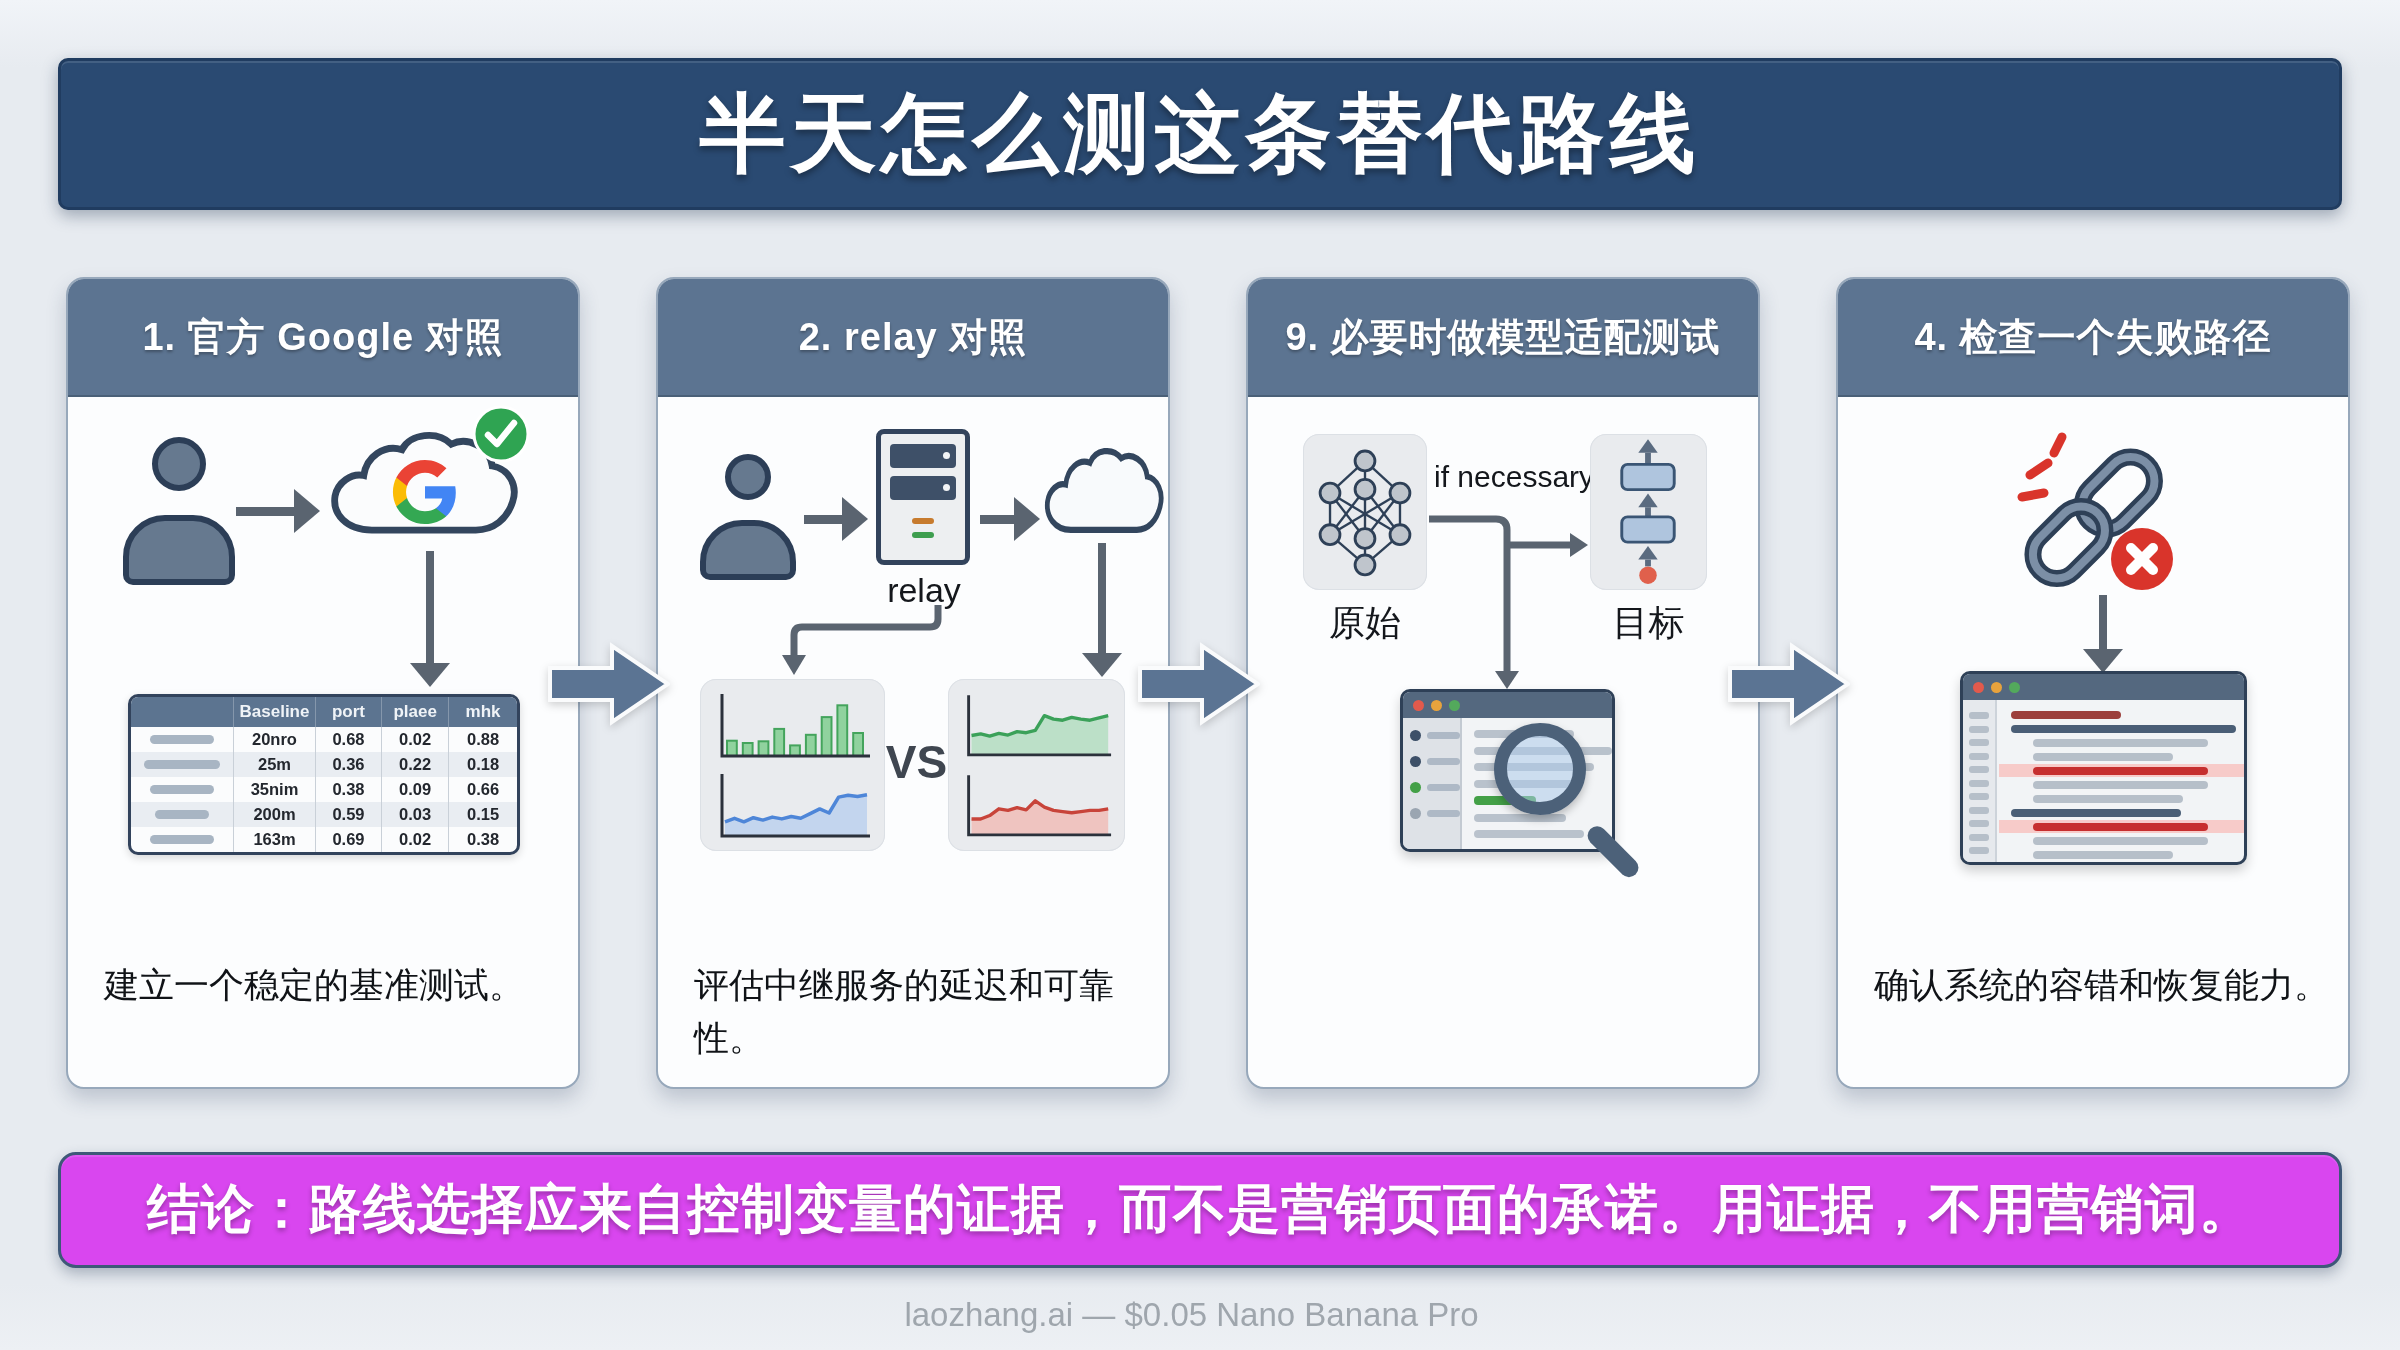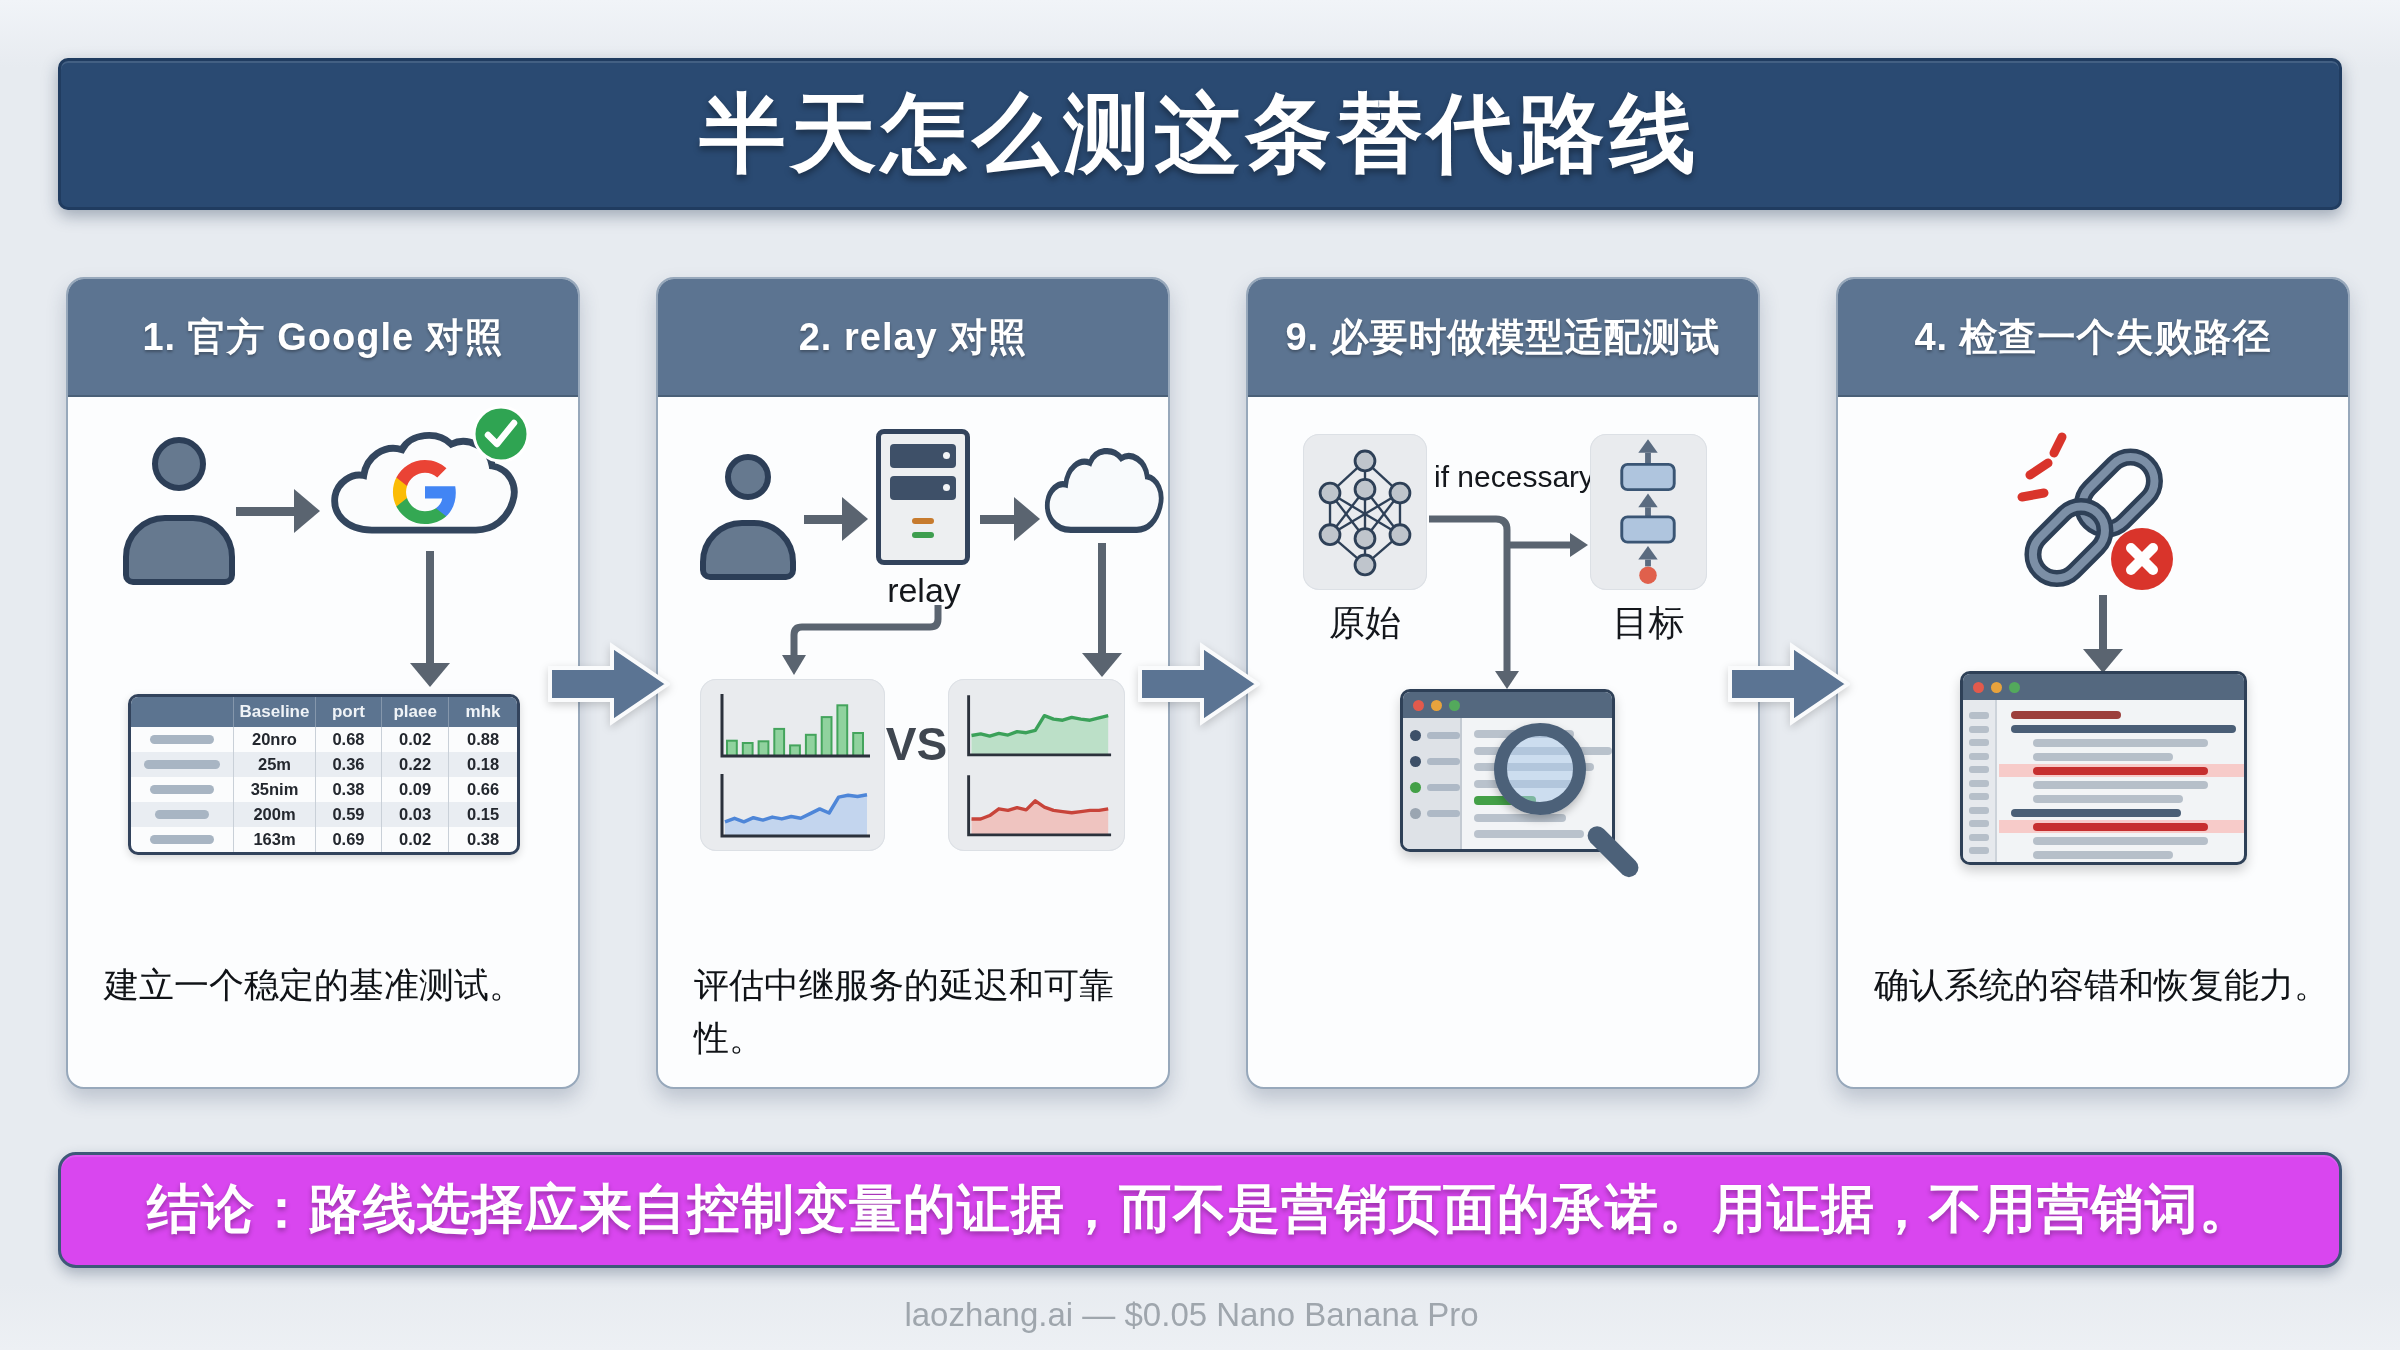--- a/index.html
+++ b/index.html
@@ -293,21 +293,21 @@
           <rect x="125.4" y="16.3" width="9.8" height="50.7" fill="#90D29E" stroke="#44A45C" stroke-width="2"></rect>
           <rect x="141.2" y="44.0" width="9.8" height="23.0" fill="#90D29E" stroke="#44A45C" stroke-width="2"></rect>
           <polyline points="10,5 10,67 158,67" fill="none" stroke="#2B313B" stroke-width="3"></polyline>
         </svg>
       <svg style="position:absolute; left:12px; top:90px;" width="160" height="74" viewBox="0 0 160 74">
           <polygon points="13.0,52.8 22.5,49.3 31.9,52.8 41.4,48.7 50.9,51.1 60.3,48.1 69.8,49.9 79.3,47.5 88.7,49.3 98.2,44.6 107.7,39.9 117.1,44.0 126.6,28.1 136.1,26.3 145.5,27.5 155.0,25.7 155,67 13,67" fill="#C3D5EE"></polygon>
           <polyline points="13.0,52.8 22.5,49.3 31.9,52.8 41.4,48.7 50.9,51.1 60.3,48.1 69.8,49.9 79.3,47.5 88.7,49.3 98.2,44.6 107.7,39.9 117.1,44.0 126.6,28.1 136.1,26.3 145.5,27.5 155.0,25.7" fill="none" stroke="#4E86D8" stroke-width="3.5" stroke-linejoin="round"></polyline>
           <polyline points="10,5 10,67 158,67" fill="none" stroke="#2B313B" stroke-width="3"></polyline>
         </svg>
     </div>
-    <div class="vs" style="left:227px; top:438px; width:63px;">VS</div>
+    <div class="vs" style="left:227px; top:456px; width:63px;">VS</div>
     <div class="mini-card" style="left:290px; top:400px; width:177px; height:172px;">
       <svg style="position:absolute; left:11px; top:10px;" width="154" height="74" viewBox="0 0 160 74">
           <polygon points="13.0,46.9 22.5,45.2 31.9,47.5 41.4,44.6 50.9,46.4 60.3,42.8 69.8,44.0 79.3,41.6 88.7,26.3 98.2,29.8 107.7,31.0 117.1,28.1 126.6,29.8 136.1,31.0 145.5,28.6 155.0,26.3 155,67 13,67" fill="#BCE0C8"></polygon>
           <polyline points="13.0,46.9 22.5,45.2 31.9,47.5 41.4,44.6 50.9,46.4 60.3,42.8 69.8,44.0 79.3,41.6 88.7,26.3 98.2,29.8 107.7,31.0 117.1,28.1 126.6,29.8 136.1,31.0 145.5,28.6 155.0,26.3" fill="none" stroke="#3BA159" stroke-width="3.5" stroke-linejoin="round"></polyline>
           <polyline points="10,5 10,67 158,67" fill="none" stroke="#2B313B" stroke-width="3"></polyline>
         </svg>
       <svg style="position:absolute; left:11px; top:90px;" width="154" height="74" viewBox="0 0 160 74">
           <polygon points="13.0,50.5 22.5,50.5 31.9,46.9 41.4,39.9 50.9,41.6 60.3,38.7 69.8,41.0 79.3,31.6 88.7,38.1 98.2,41.6 107.7,42.8 117.1,44.0 126.6,42.8 136.1,41.6 145.5,41.6 155.0,39.9 155,67 13,67" fill="#EFC4C0"></polygon>
           <polyline points="13.0,50.5 22.5,50.5 31.9,46.9 41.4,39.9 50.9,41.6 60.3,38.7 69.8,41.0 79.3,31.6 88.7,38.1 98.2,41.6 107.7,42.8 117.1,44.0 126.6,42.8 136.1,41.6 145.5,41.6 155.0,39.9" fill="none" stroke="#C8443A" stroke-width="3.5" stroke-linejoin="round"></polyline>
           <polyline points="10,5 10,67 158,67" fill="none" stroke="#2B313B" stroke-width="3"></polyline>

